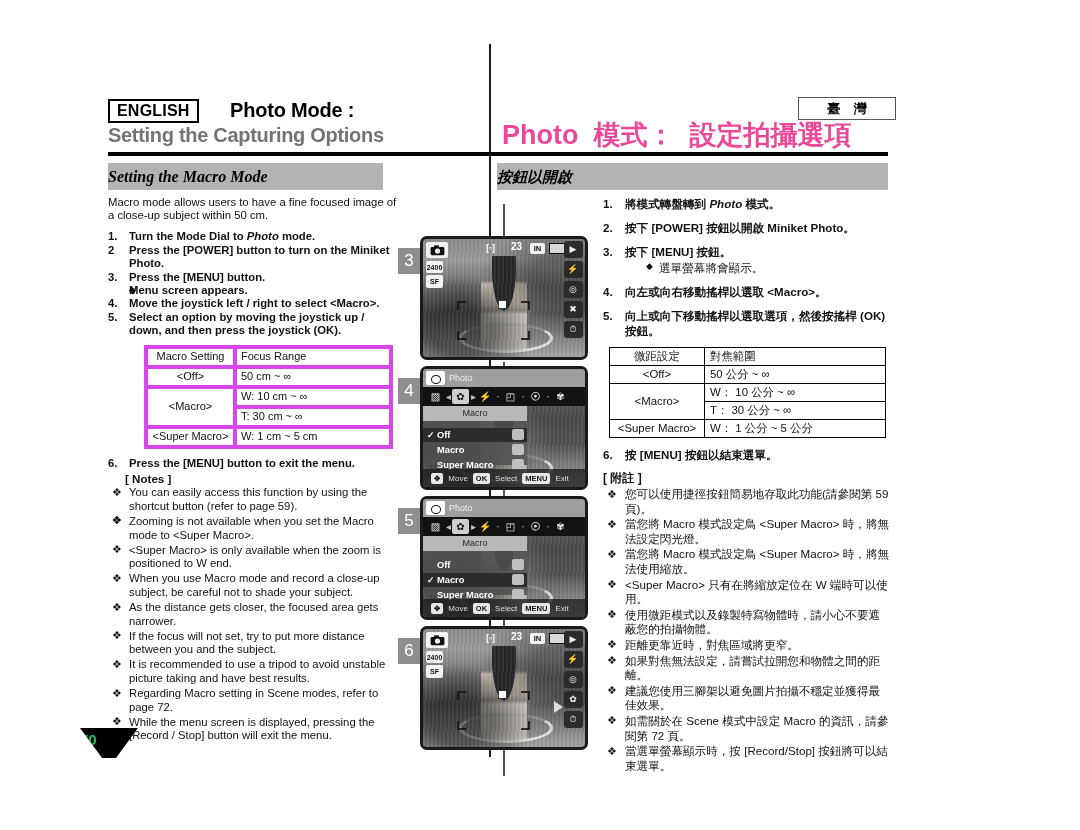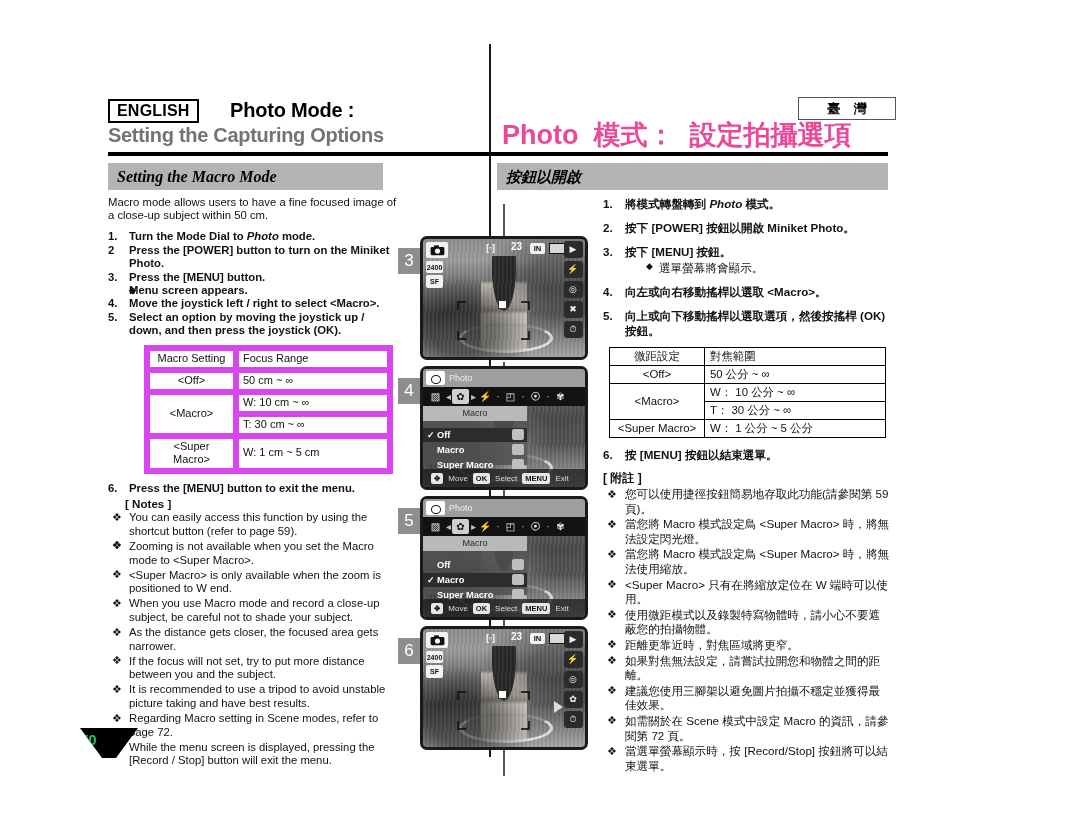--- a/index.html
+++ b/index.html
@@ -78,21 +78,20 @@
 
   
   .secbar {
     position: absolute;
     height: 27px;
     background: #b3b3b3;
     color: #000;
   }
   .secbar span {
     display: block;
-    padding-left: 9px;
     line-height: 27px;
     font-size: 16px;
     font-weight: bold;
     font-style: italic;
     font-family: "Liberation Serif", serif;
   }
   .secbar.zh span {
     font-family: "Liberation Sans", sans-serif;
     font-style: italic;
     font-size: 15px;
@@ -137,21 +136,21 @@
 
   
   table.macro {
     border-collapse: collapse;
     margin: 7px 0 8px 36px;
     width: 249px;
     font-size: 11px;
     font-weight: normal;
   }
   table.macro td {
-    border: 6px solid #d946ef;
+    border: 4px solid #d946ef;
     padding: 1px 4px 2px 4px;
     line-height: 13px;
     height: 15px;
   }
   table.macro td.c { text-align: center; }
   table.macro col.c1 { width: 89px; }
 
   
   .notes-title {
     font-weight: bold; font-size: 11.6px;

